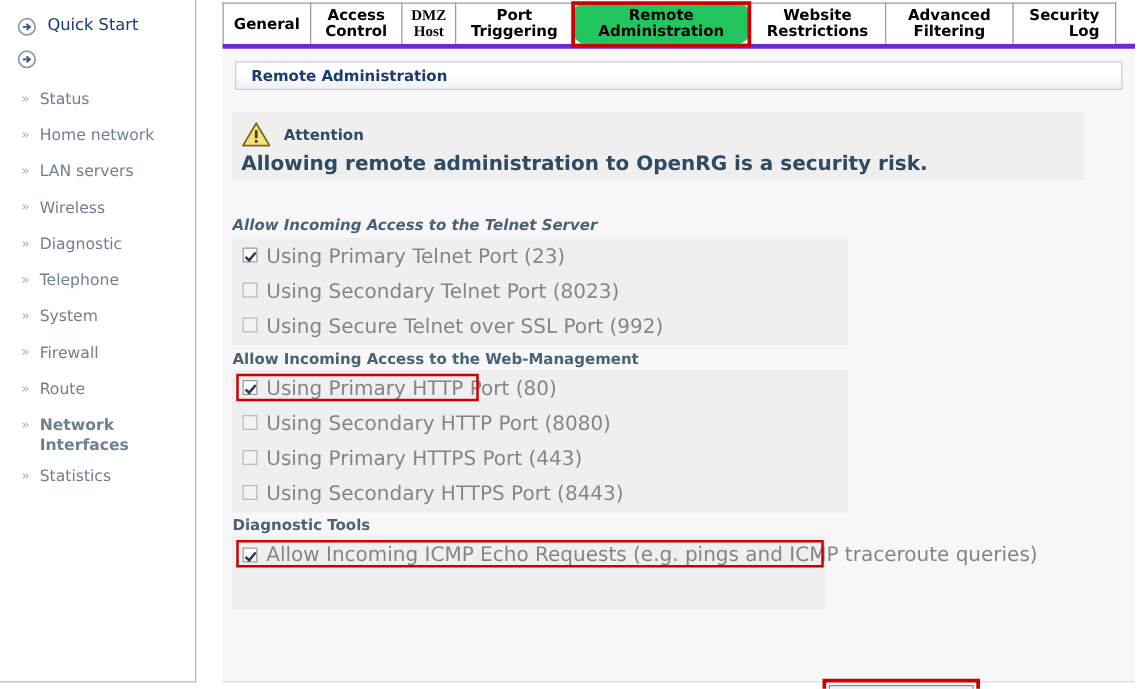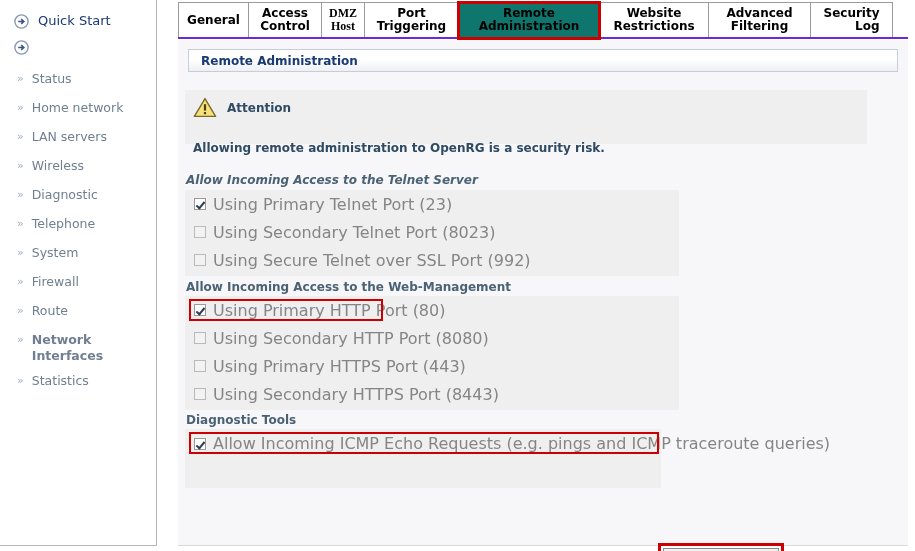--- a/index.html
+++ b/index.html
@@ -70,21 +70,21 @@
 
   
   #tabstrip {
     position: absolute;
     left: 178px;
     top: 2px;
     width: 730px;
     height: 37px;
     display: flex;
     align-items: stretch;
-    border-bottom: 2px solid #6d28d9;
+    border-bottom: 4px solid #6d28d9;
     box-sizing: border-box;
   }
   .tab {
     position: relative;
     flex: 0 0 auto;
     display: flex;
     align-items: center;
     justify-content: center;
     text-align: center;
     font-weight: bold;
@@ -94,22 +94,23 @@
     background: #ffffff;
     border: 1px solid #9b9b9b;
     border-bottom: none;
     margin-right: -1px;
     padding: 0 6px;
     box-sizing: border-box;
     cursor: pointer;
     white-space: pre-line;
   }
   .tab.active {
-    background: #0f766e;
+    background: #22c55e;
     z-index: 3;
+    border-radius: 10px;
   }
   .tab .hl {
     position: absolute;
     left: -2px;
     top: -2px;
     right: -2px;
     bottom: -3px;
     border: 3px solid #cc0000;
     box-sizing: border-box;
     pointer-events: none;
@@ -158,23 +159,23 @@
     align-items: center;
   }
   .warn-icon { width: 24px; height: 21px; flex: 0 0 auto; }
   .attn-title {
     margin-left: 10px;
     font-weight: bold;
     font-size: 12px;
     color: #2f4a63;
   }
   .attn-msg {
-    margin-top: 23px;
+    margin-top: 3px;
     font-weight: bold;
-    font-size: 12px;
+    font-size: 16px;
     color: #2f4a63;
   }
 
   .section-title {
     position: absolute;
     left: 8px;
     font-weight: bold;
     font-size: 12px;
     color: #4b6275;
   }

